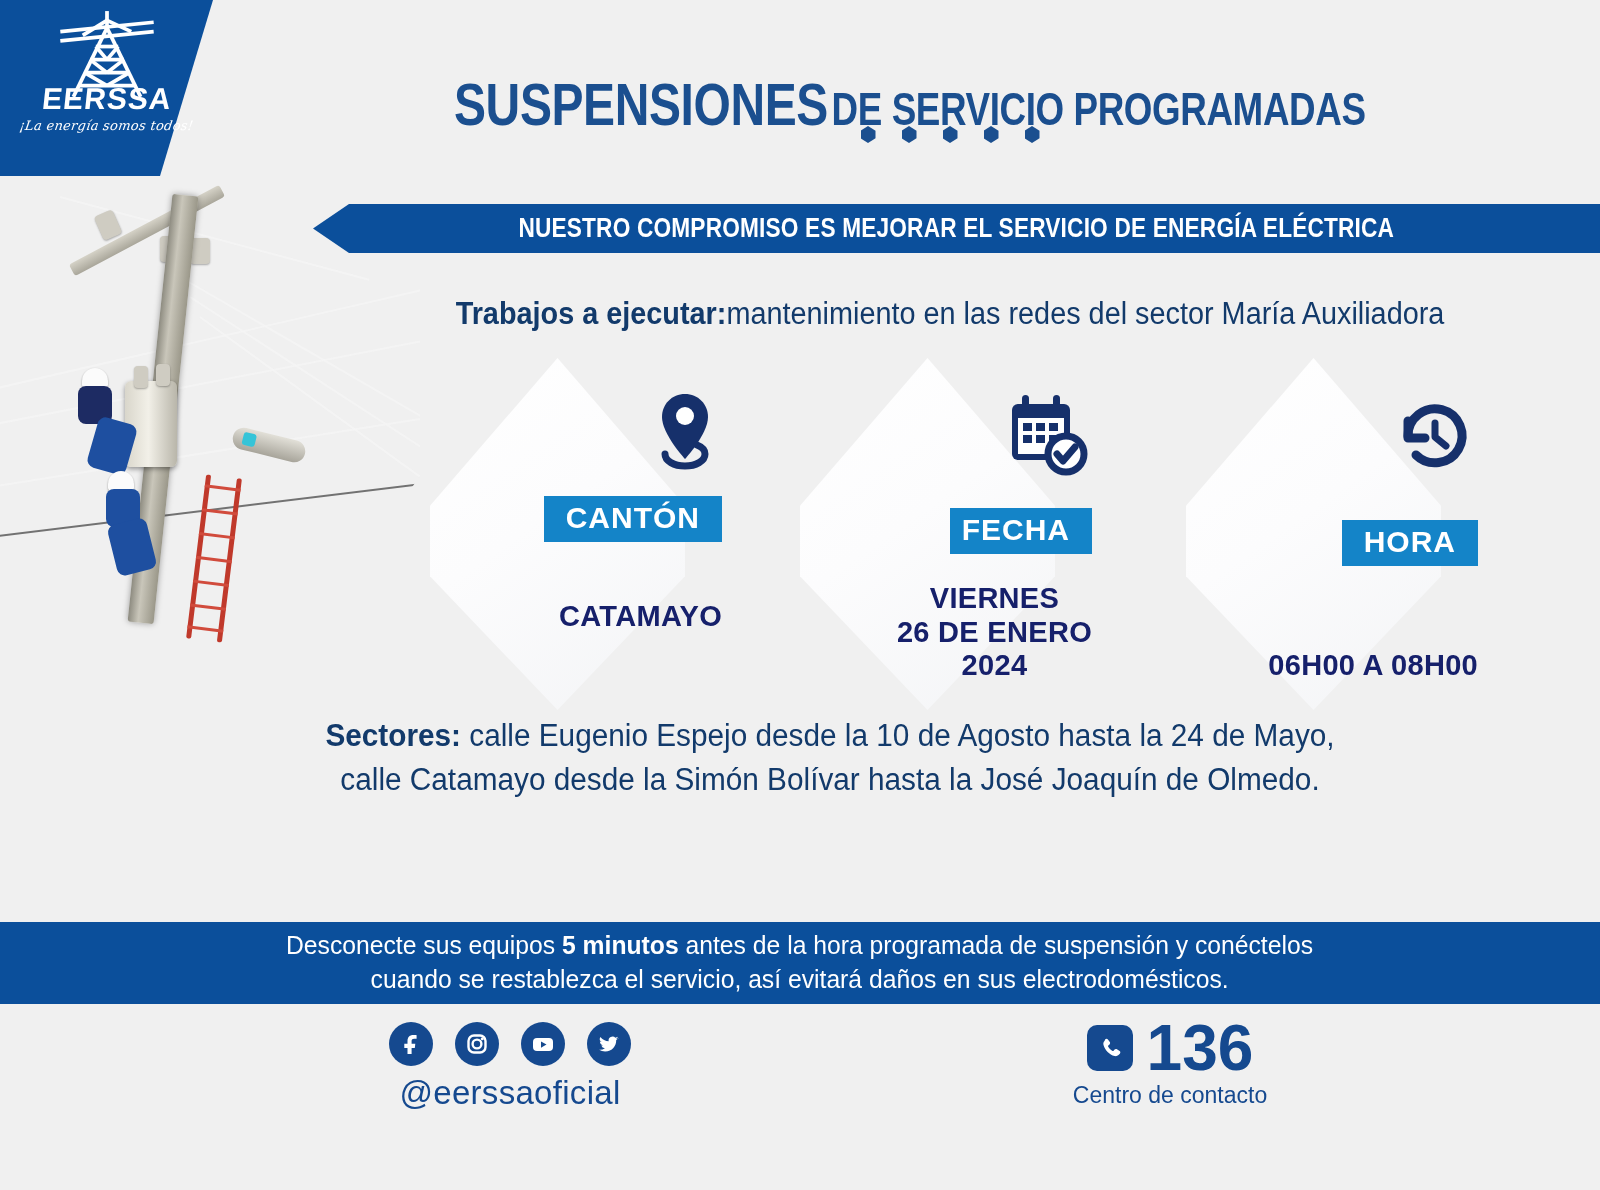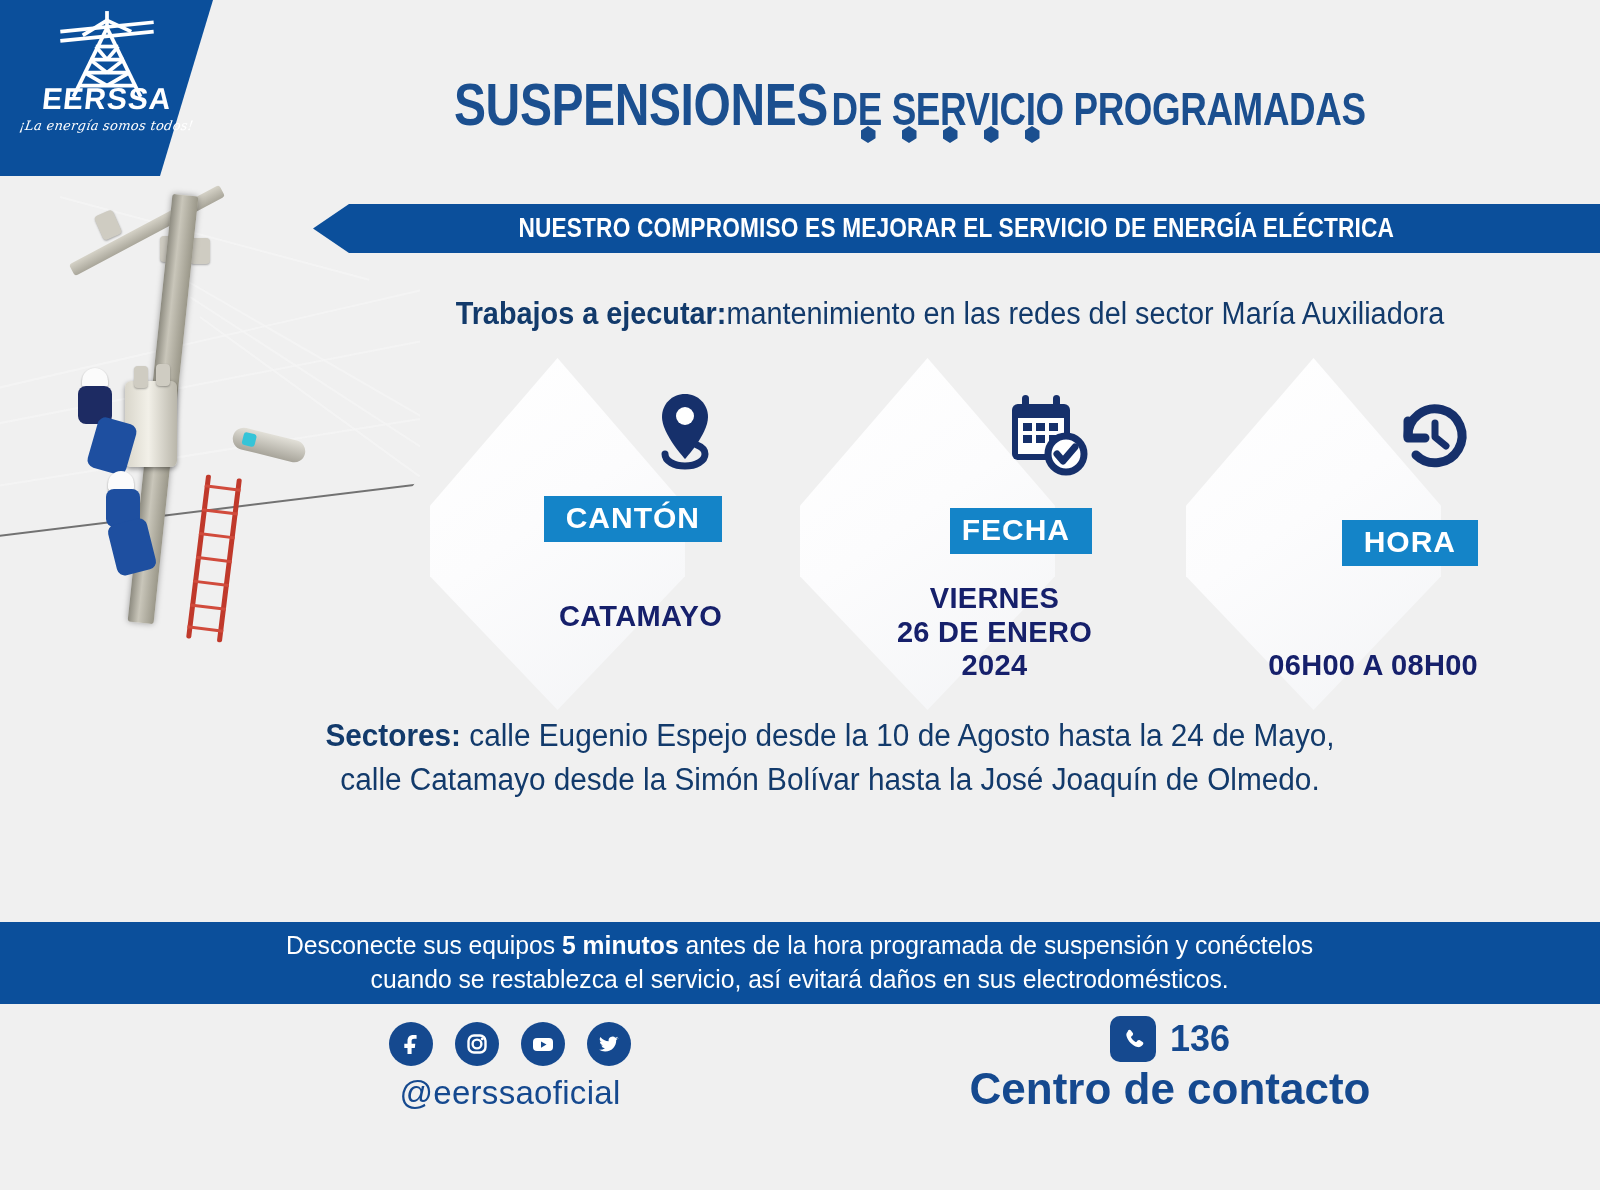--- a/index.html
+++ b/index.html
@@ -161,22 +161,22 @@
 
   
   .footer{position:absolute;left:0;top:1004px;width:1600px;height:140px;z-index:4;}
   .social-block{position:absolute;left:300px;top:18px;width:420px;text-align:center;}
   .social-row{display:flex;justify-content:center;gap:22px;}
   .sicon{width:44px;height:44px;border-radius:50%;background:#15498f;display:flex;align-items:center;justify-content:center;}
   .handle{margin-top:8px;color:#15498f;font-size:33px;font-weight:500;letter-spacing:.3px;}
   .contact-block{position:absolute;left:960px;top:12px;width:420px;text-align:center;}
   .contact-row{display:flex;align-items:center;justify-content:center;gap:14px;}
   .phone-badge{width:46px;height:46px;border-radius:10px;background:#15498f;display:flex;align-items:center;justify-content:center;}
-  .contact-num{color:#15498f;font-size:36px;font-weight:bold;line-height:1;}
-  .contact-label{color:#15498f;font-size:44px;font-weight:bold;margin-top:2px;}
+  .contact-num{color:#15498f;font-size:64px;font-weight:bold;line-height:1;}
+  .contact-label{color:#15498f;font-size:23px;font-weight:normal;margin-top:2px;}
 </style>
 </head>
 <body>
 
 <div class="canvas">
 
   <div class="photo">
     <div class="photo-bg"></div>
 
     <div class="wire" style="left:-20px;top:215px;width:470px;transform:rotate(-13deg);"></div>

